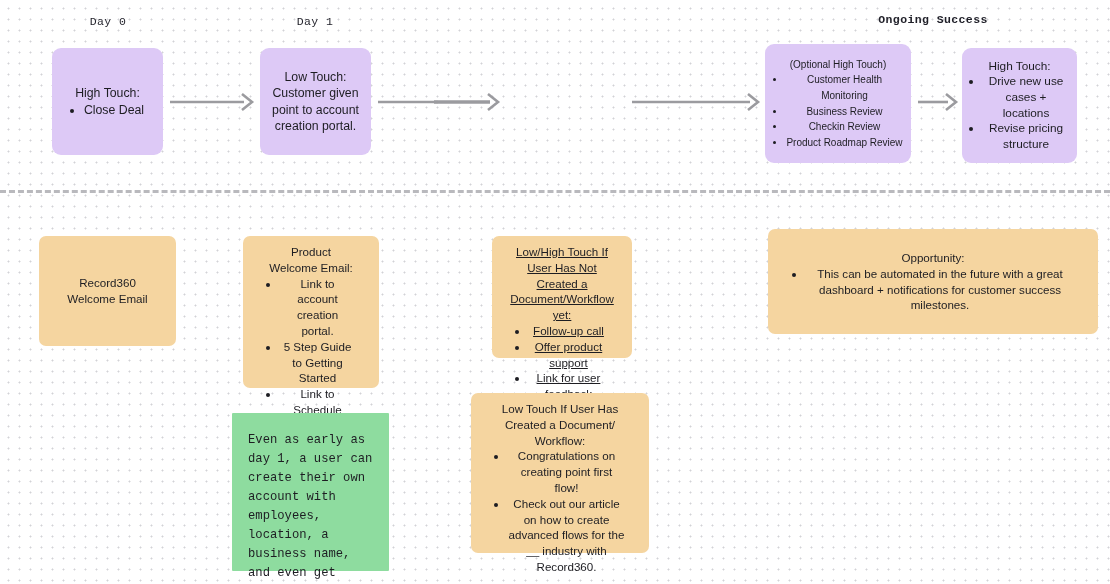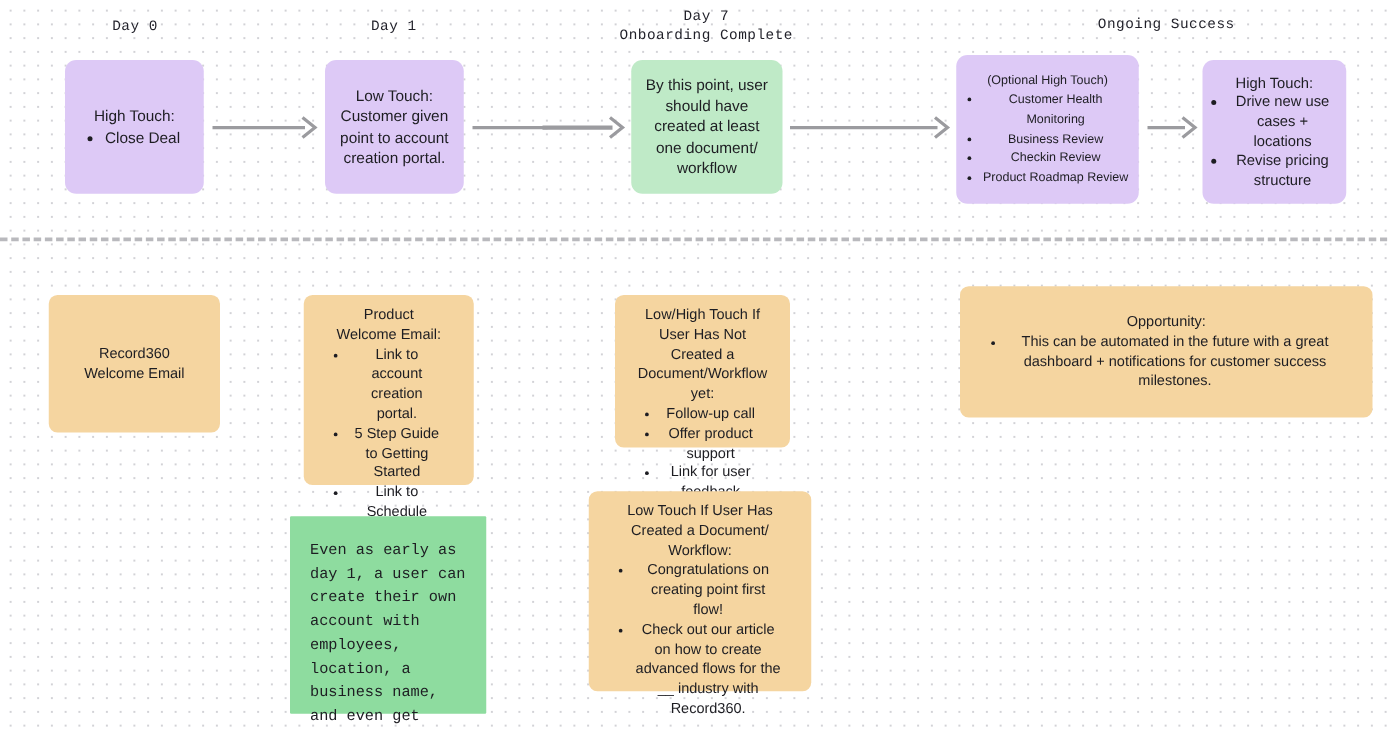--- a/index.html
+++ b/index.html
@@ -108,39 +108,34 @@
     border-top: 3px dashed #b9b9bd;
   }
 </style>
 </head>
 <body>
 
 <div id="canvas">
 
   <div class="phase-label" style="left:48px; top:14px; width:120px;">Day 0</div>
   <div class="phase-label" style="left:255px; top:14px; width:120px;">Day 1</div>
-  <div class="phase-label" style="left:490px; top:6px; width:150px;">Day 7
-Onboarding Complete</div>
-  <div class="phase-label" style="left:858px; top:12px; width:150px;">Ongoing Success</div>
+  <div class="phase-label" style="left:858px; top:12px; width:150px;font-weight:bold;">Ongoing Success</div>
 
   <div class="node" style="left:52px; top:48px; width:111px; height:107px; background:#ddc9f6;">
     <span class="n-head">High Touch:</span>
     <ul>
       <li>Close Deal</li>
     </ul>
   </div>
 
   <div class="node plain" style="left:260px; top:48px; width:111px; height:107px; background:#ddc9f6;">
     <span class="n-head" style="white-space:normal;">Low Touch:
 Customer given point to account creation portal.</span>
   </div>
 
-  <div class="node plain" style="left:505px; top:48px; width:121px; height:107px; background:#bfeac7;">
-    <span class="n-head">By this point, user should have created at least one document/ workflow</span>
-  </div>
 
   <div class="node" style="left:765px; top:44px; width:146px; height:119px; background:#ddc9f6; font-size:10px; line-height:15.6px;">
     <span class="n-head">(Optional High Touch)</span>
     <ul>
       <li>Customer Health Monitoring</li>
       <li>Business Review</li>
       <li>Checkin Review</li>
       <li>Product Roadmap Review</li>
     </ul>
   </div>
@@ -182,21 +177,21 @@
 
   <div class="note" style="left:243px; top:236px; width:136px; height:152px; background:#f5d5a0; justify-content:flex-start;">
     <span class="n-head">Product Welcome Email:</span>
     <ul>
       <li>Link to account creation portal.</li>
       <li>5 Step Guide to Getting Started</li>
       <li>Link to Schedule Optional Kickoff Call with Record360 Professionals</li>
     </ul>
   </div>
 
-  <div class="note" style="left:492px; top:236px; width:140px; height:122px; background:#f5d5a0; justify-content:flex-start;">
+  <div class="note" style="left:492px; top:236px; width:140px; height:122px; background:#f5d5a0; justify-content:flex-start;text-decoration:underline;">
     <span class="n-head">Low/High Touch
 If User Has Not Created a Document/Workflow yet:</span>
     <ul>
       <li>Follow-up call</li>
       <li>Offer product support</li>
       <li>Link for user feedback survey.</li>
     </ul>
   </div>
 
   <div class="note" style="left:768px; top:229px; width:330px; height:105px; background:#f5d5a0;">

